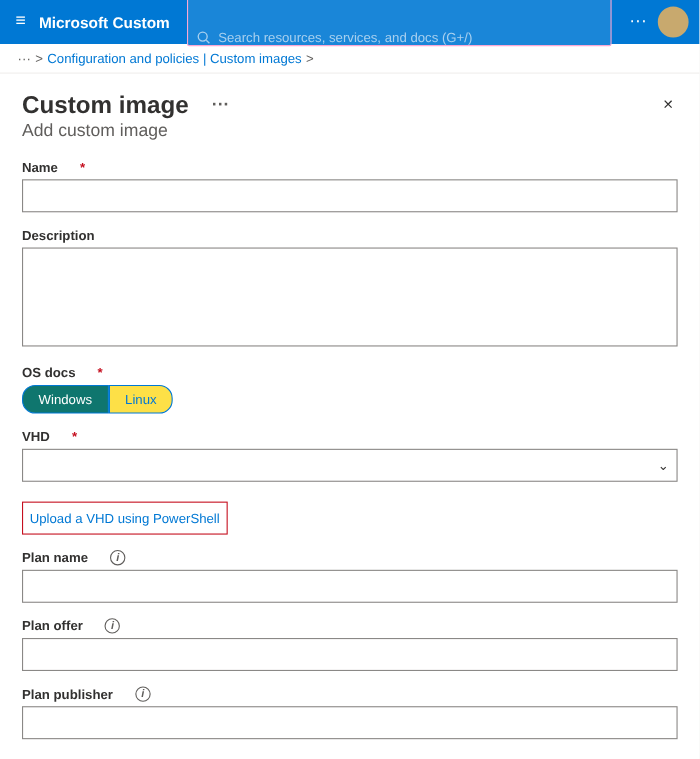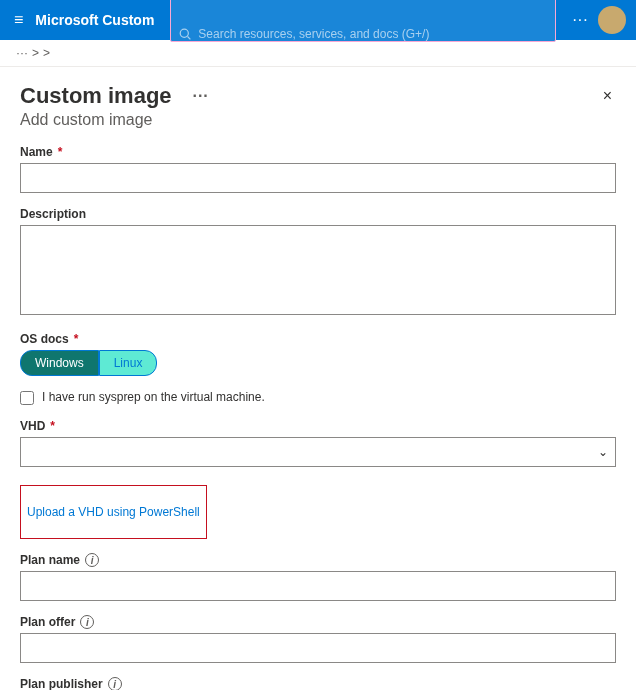--- a/index.html
+++ b/index.html
@@ -104,21 +104,21 @@
       font-size: 16px;
       color: #605e5c;
       margin-bottom: 16px;
     }
 
     
     .form-group { margin-bottom: 14px; }
     .form-label {
       display: flex;
       align-items: center;
-      gap: 5px;
+      gap: 20px;
       font-size: 12px;
       font-weight: 600;
       color: #323130;
       margin-bottom: 4px;
     }
     .required { color: #c50f1f; }
     .info-icon {
       width: 14px; height: 14px;
       border: 1px solid #605e5c;
       border-radius: 50%;
@@ -156,21 +156,21 @@
       display: flex;
       align-items: center;
       gap: 0;
     }
     .os-btn {
       height: 26px;
       padding: 0 14px;
       border: 1px solid #0078d4;
       cursor: pointer;
       font-size: 12px;
-      background: #5eead4;
+      background: #fde047;
       color: #0078d4;
     }
     .os-btn.active {
       background: #0f766e;
       color: white;
     }
     .os-btn:first-child {
       border-radius: 12px 0 0 12px;
     }
     .os-btn:last-child {
@@ -224,21 +224,21 @@
     
     .upload-link {
       color: #0078d4;
       text-decoration: none;
       font-size: 12px;
       cursor: pointer;
       display: inline-block;
       margin-top: 4px;
       margin-bottom: 14px;
       border: 1px solid #c50f1f;
-      padding: 19px 6px;
+      padding: 7px 6px;
     }
   </style>
 </head>
 <body>
 
 <div class="top-nav">
   <span class="hamburger-icon">≡</span>
   <span class="azure-logo">Microsoft Custom</span>
   <div class="search-bar">
     <svg width="13" height="13" viewBox="0 0 16 16" fill="none">
@@ -249,20 +249,21 @@
   </div>
   <div class="nav-right">
     <span class="nav-icon">···</span>
     <div class="avatar"></div>
   </div>
 </div>
 
 <div class="breadcrumb">
   <span class="dots">···</span>
   <span class="sep">&gt;</span>
+  <a class="crumb">Configuration and policies | Custom images</a>
   <span class="sep">&gt;</span>
 </div>
 
 <div class="main-content">
 
   
   <div class="page-title-row">
     <div class="page-title">
       <span>Custom image</span>
       <span class="title-dots">···</span>
@@ -294,24 +295,20 @@
       <span>OS docs</span>
       <span class="required">*</span>
     </div>
     <div class="os-toggle">
       <button class="os-btn active">Windows</button>
       <button class="os-btn">Linux</button>
     </div>
   </div>
 
   
-  <div class="checkbox-row">
-    <input type="checkbox" style="">
-    <span class="checkbox-label">I have run sysprep on the virtual machine.</span>
-  </div>
 
   
   <div class="form-group">
     <div class="form-label">
       <span>VHD</span>
       <span class="required">*</span>
     </div>
     <div class="select-wrapper">
       <select class="vhd-select"></select>
       <span class="chevron-down-icon">⌄</span>

